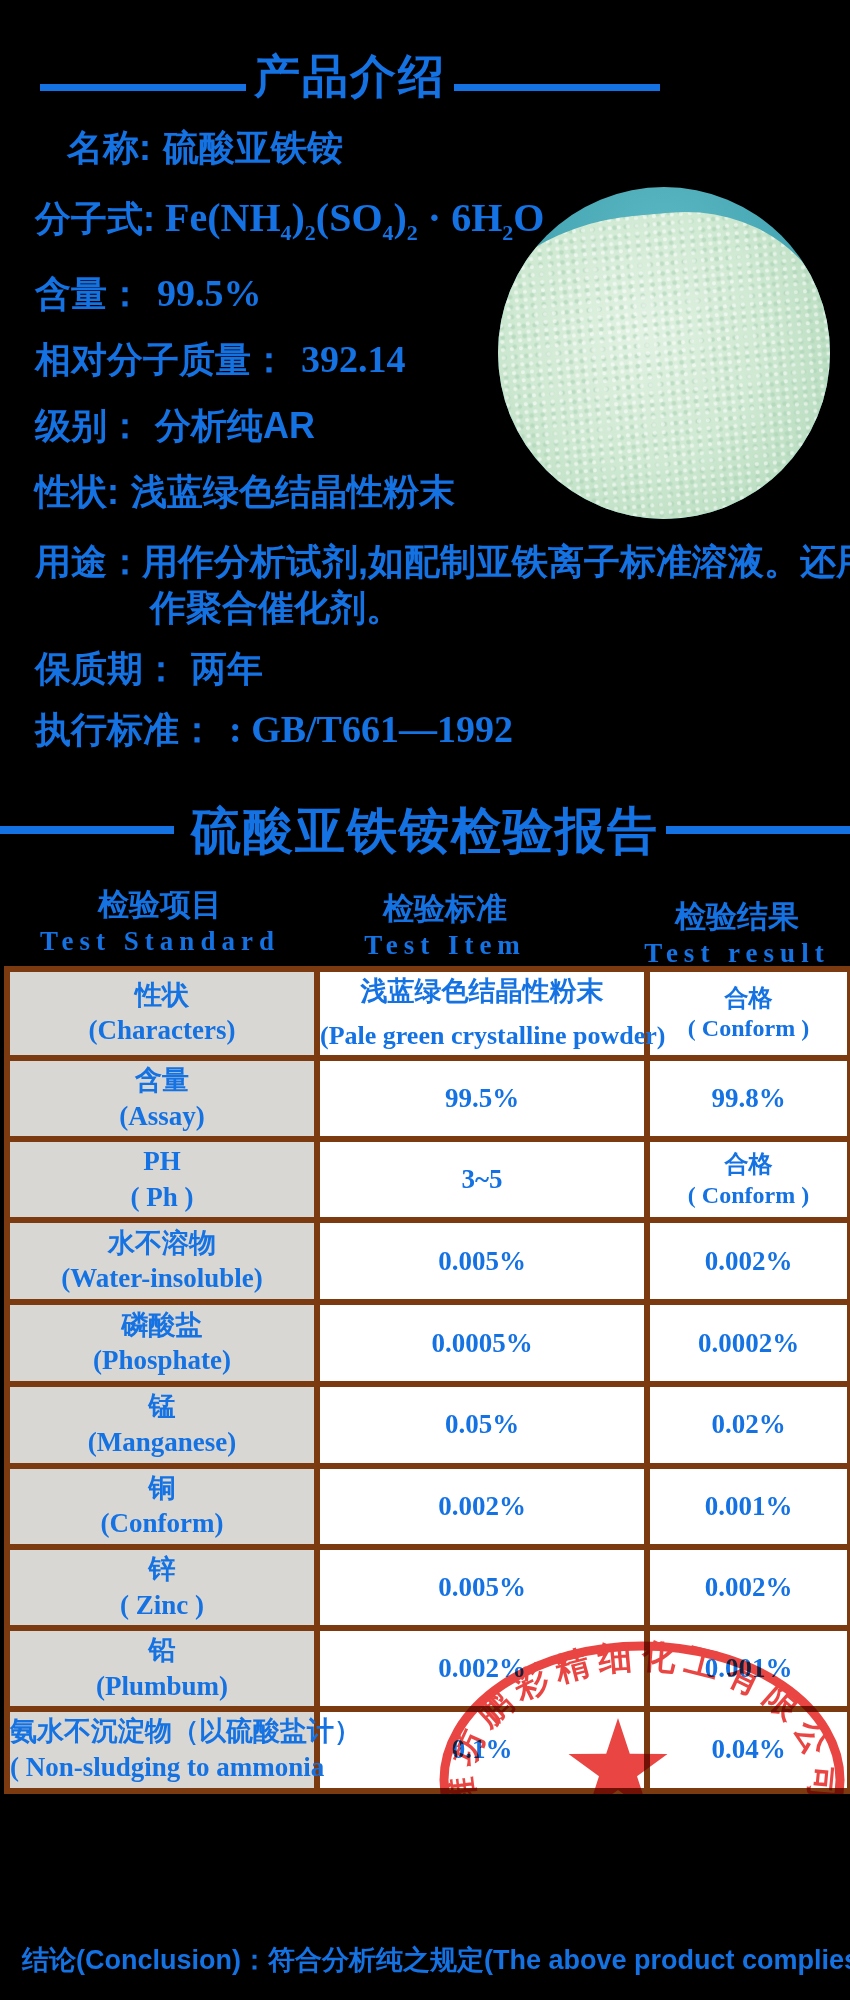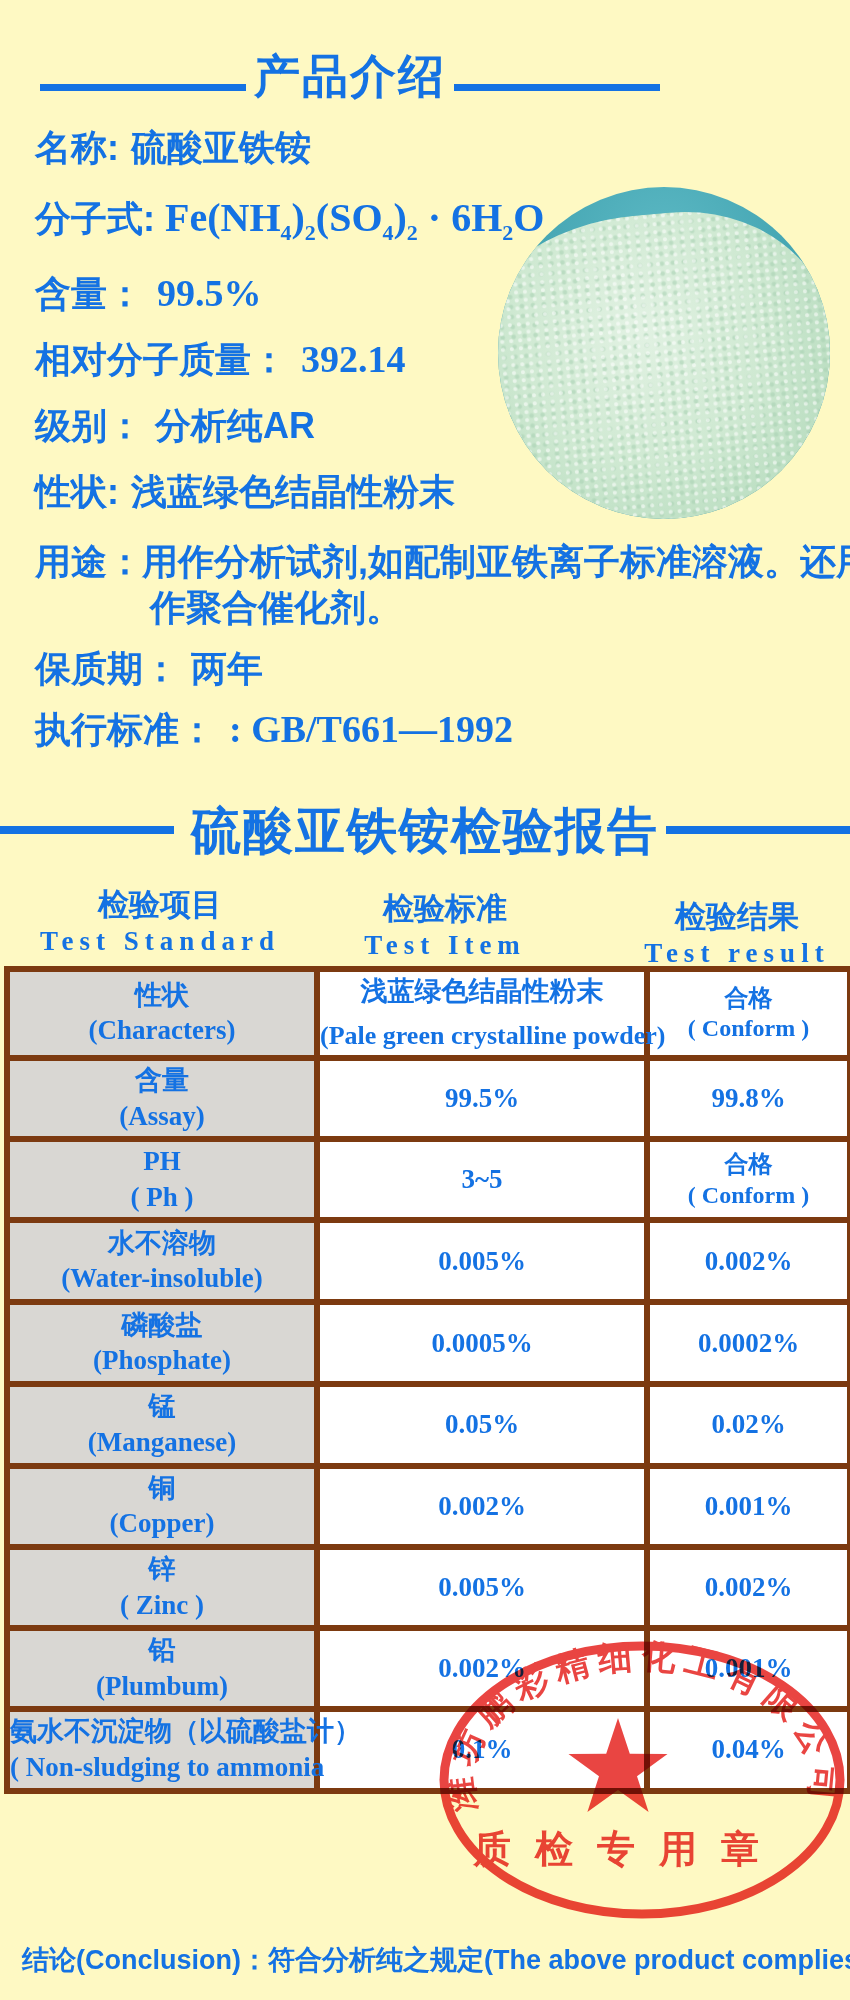--- a/index.html
+++ b/index.html
@@ -1,40 +1,40 @@
 <!DOCTYPE html>
 <html><head>
 <meta charset="utf-8">
 <style>
   * { margin:0; padding:0; box-sizing:border-box; }
   html,body { background:#ffffff; }
   #canvas {
     position:relative; width:850px; height:2000px; margin:0 auto;
-    background:#fef9c3; overflow:hidden;
+    background:#000000; overflow:hidden;
     color:#1472e3; font-weight:bold;
     font-family:"Liberation Sans", sans-serif;
   }
   .zh { font-family:"Liberation Sans", sans-serif; }
   .en { font-family:"Liberation Serif", serif; }
 
   
   .rule { position:absolute; background:#1472e3; }
   #intro-title   { position:absolute; top:46px;  left:248px; width:204px; text-align:center; font-size:46px; letter-spacing:2px; white-space:nowrap; }
   #rule-i-left   { top:84px;  left:40px;  width:206px; height:7px; }
   #rule-i-right  { top:84px;  left:454px; width:206px; height:7px; }
   #report-title  { position:absolute; top:798px; left:178px; width:494px; text-align:center; font-size:50px; letter-spacing:2px; white-space:nowrap; }
   #rule-r-left   { top:826px; left:0;    width:174px; height:8px; }
   #rule-r-right  { top:826px; left:666px; width:184px; height:8px; }
 
   
   .field { position:absolute; left:35px; white-space:nowrap; font-size:36px; }
   .field .label { font-size:36px; }
   .field .val-zh { margin-left:12px; }
   .field .val-num { margin-left:14px; font-size:38px; font-family:"Liberation Serif", serif; }
-  #f-name      { top:124px; }
+  #f-name      { top:124px;margin-left:32px; }
   #f-formula   { top:194px; }
   #f-content   { top:270px; }
   #f-mw        { top:336px; }
   #f-grade     { top:402px; }
   #f-character { top:468px; }
   #f-shelf     { top:645px; }
   #f-standard  { top:706px; }
   #formula-value { margin-left:10px; font-size:40px; font-family:"Liberation Serif", serif; }
   #formula-value sub { font-size:0.55em; }
   #usage-label { position:absolute; left:35px;  top:538px; font-size:36px; }
@@ -237,21 +237,21 @@
           <td class="c1">
             <div class="en">0.05%</div>
           </td>
           <td class="c2">
             <div class="en">0.02%</div>
           </td>
         </tr>
         <tr>
           <td class="c0">
             <div class="zh">铜</div>
-            <div class="en">(Copper)</div>
+            <div class="en">(Conform)</div>
           </td>
           <td class="c1">
             <div class="en">0.002%</div>
           </td>
           <td class="c2">
             <div class="en">0.001%</div>
           </td>
         </tr>
         <tr>
           <td class="c0">

